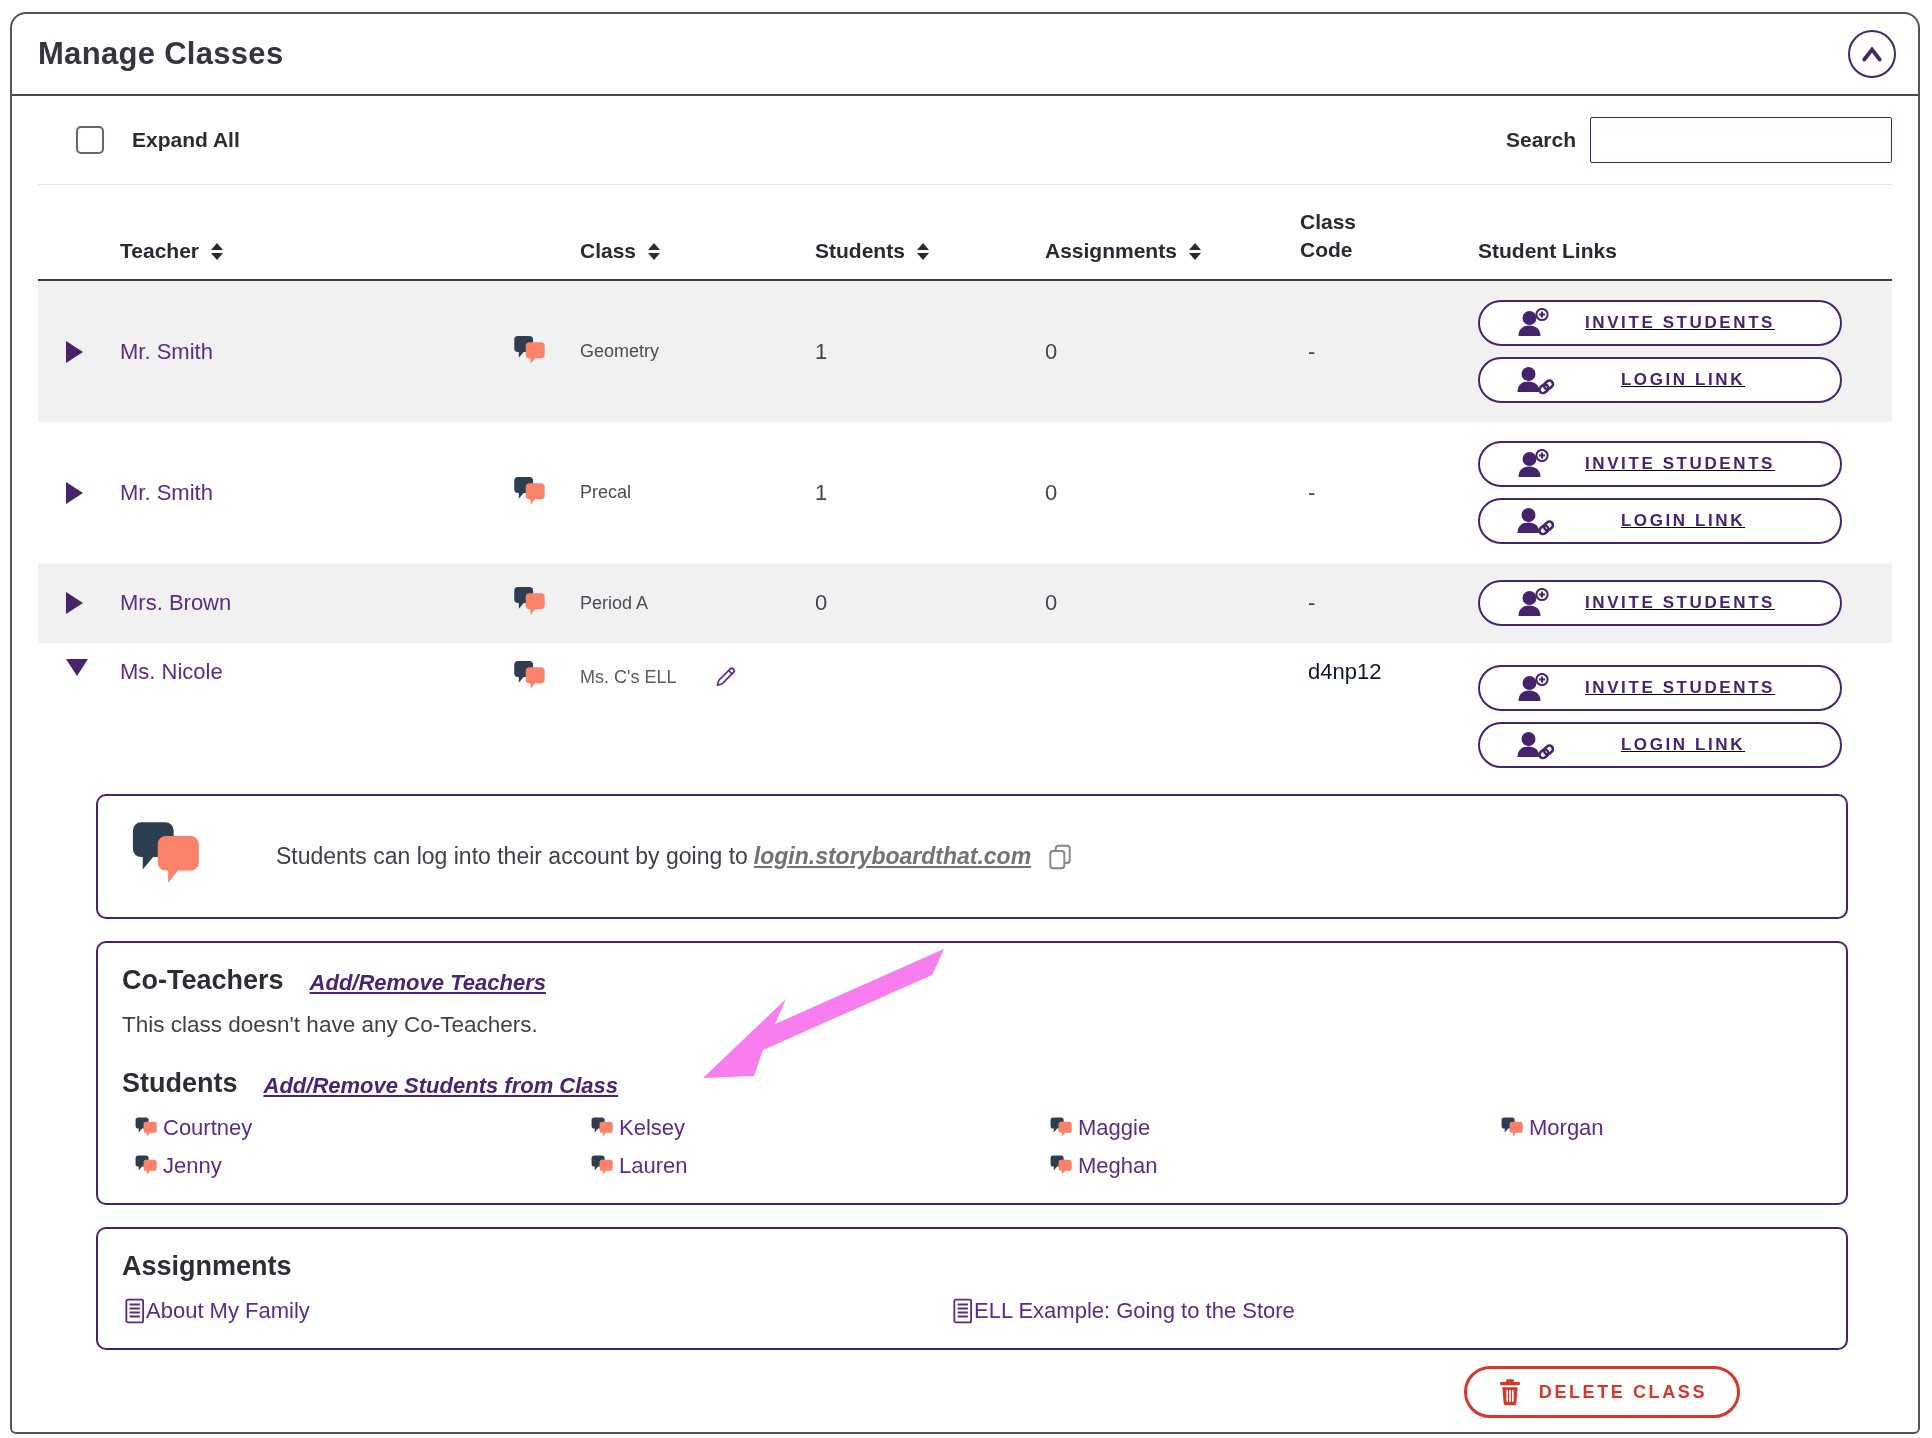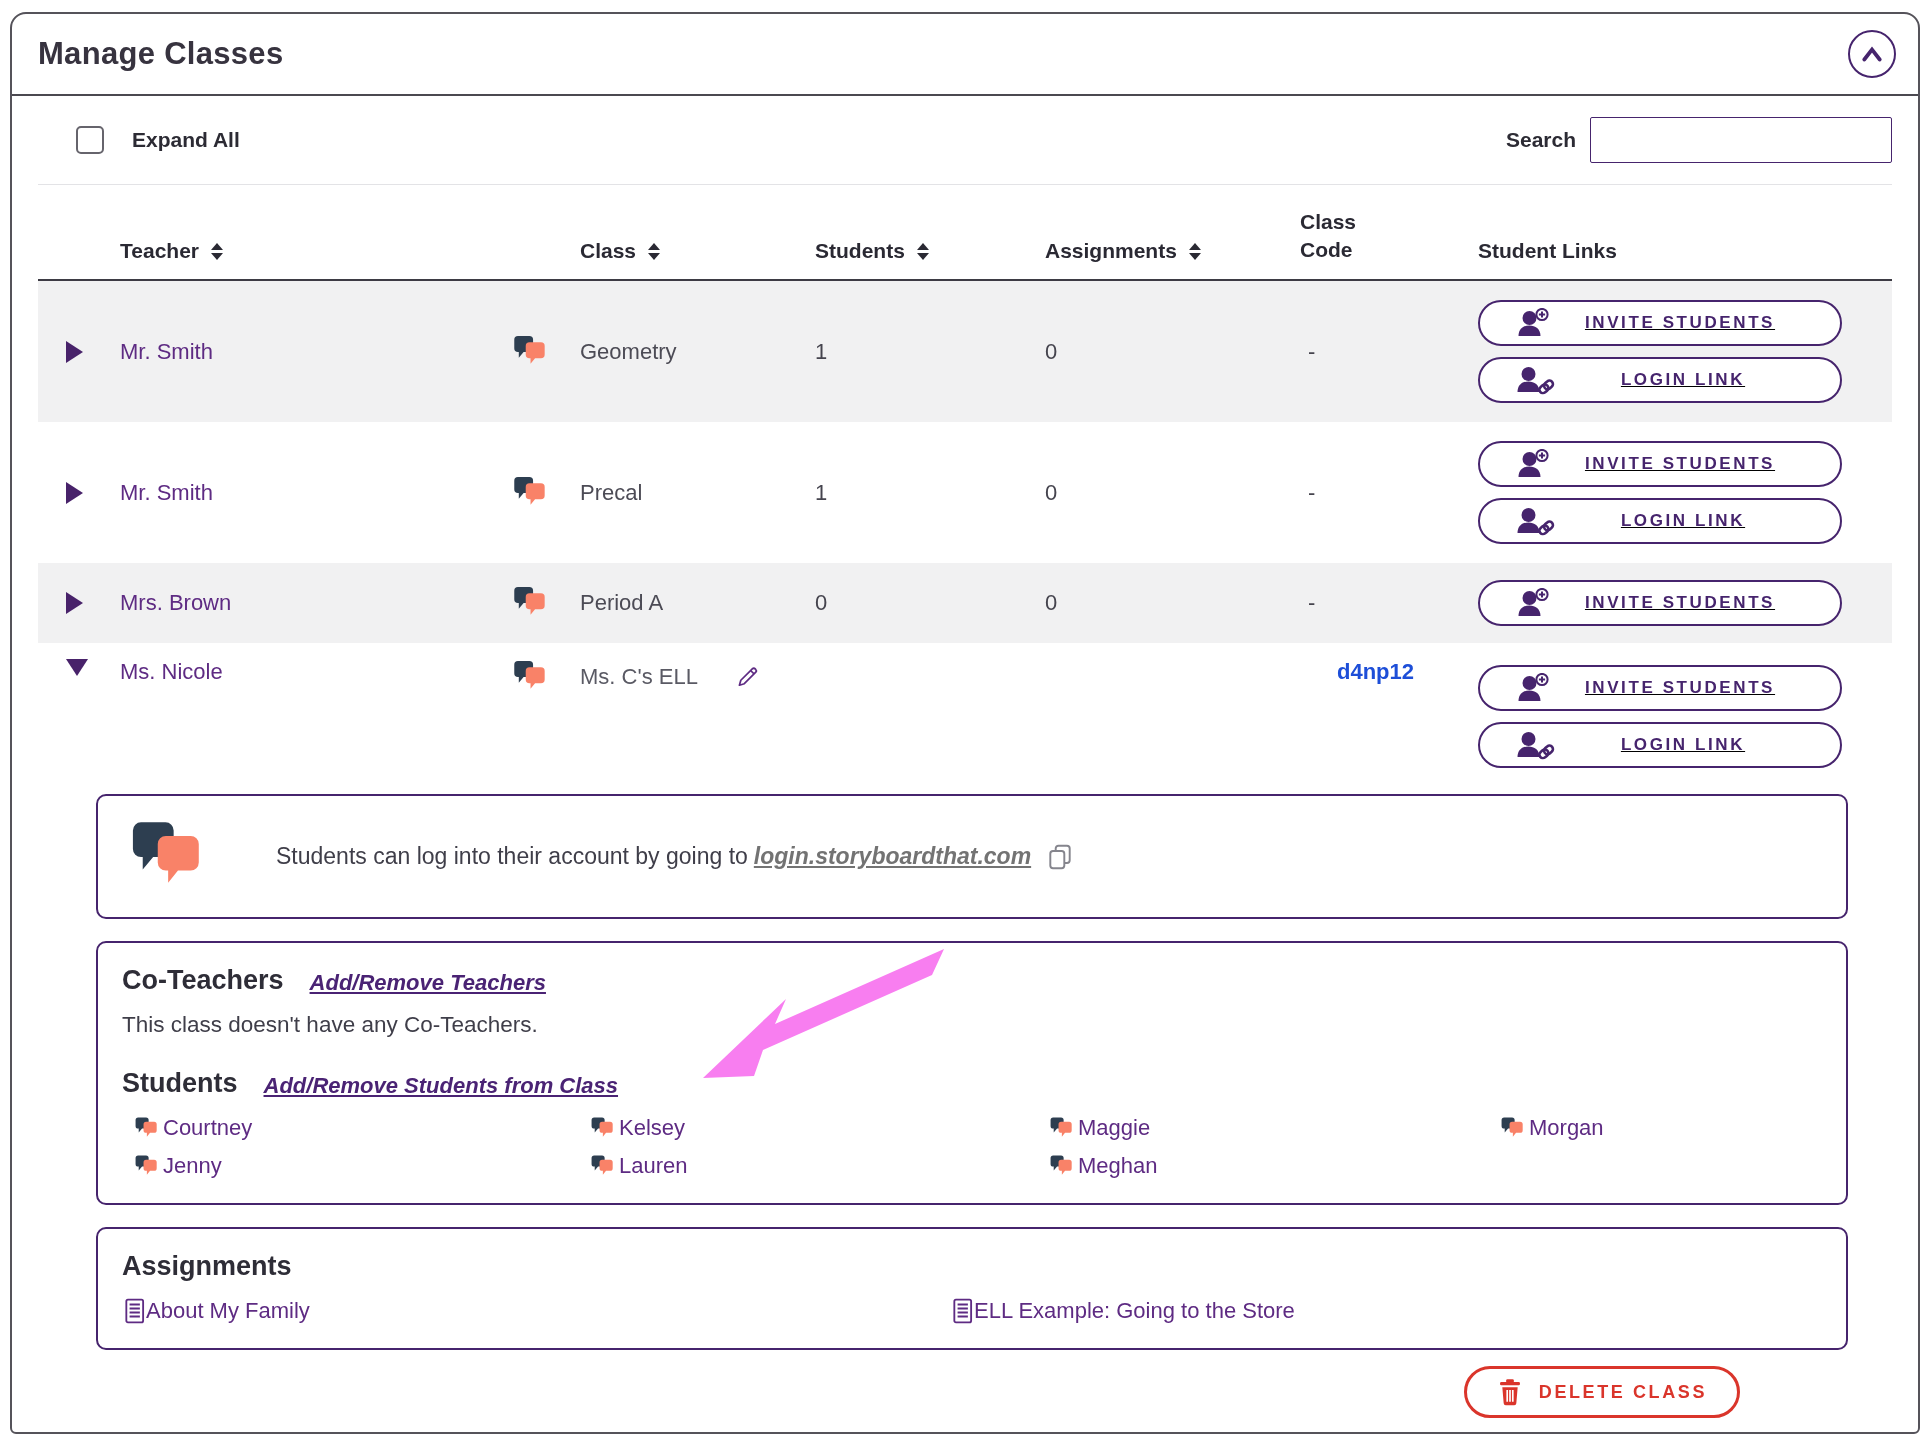--- a/index.html
+++ b/index.html
@@ -50,26 +50,26 @@
   .row.expanded-row { height:133px; align-items:start; padding-top:16px; }
   .row.expanded-row .btn-stack { margin-top:-6px; }
 
   .expander { display:flex; justify-content:flex-start; padding-left:28px; cursor:pointer; }
   .tri-right { width:0; height:0; border-top:11px solid transparent; border-bottom:11px solid transparent;
                border-left:17px solid #48226a; }
   .tri-down { width:0; height:0; border-left:11px solid transparent; border-right:11px solid transparent;
               border-top:17px solid #48226a; }
   .teacher { font-size:22px; color:#5e2b83; }
   .class-cell { display:flex; align-items:center; gap:32px; }
-  .class-name { font-size:22px; color:#4c4b55; }
+  .class-name { font-size:18px; color:#4c4b55; }
   .class-name.muted { color:#5a5a64; }
   .pencil { margin-left:4px; cursor:pointer; display:flex; }
   .num { font-size:22px; color:#45444e; }
   .code { font-size:22px; color:#45444e; padding-left:8px; }
-  .code.bold { font-weight:bold; color:#1d4ed8;margin-left:29px; }
+  .code.bold { font-weight:normal; color:#0f172a; }
 
   .btn-stack { display:flex; flex-direction:column; gap:11px; padding:12px 0;text-decoration:underline; }
   .pill-btn { width:364px; height:46px; background:#fff; border:2.5px solid #46246d; border-radius:25px;
               display:flex; align-items:center; cursor:pointer; padding:0 0 0 36px; }
   .pill-btn .lbl { flex:1; text-align:center; font-size:17px; font-weight:bold; letter-spacing:2.6px;
                    color:#46246d; padding-right:30px; }
 
   
   .boxes { padding:18px 70px 0 84px; }
   .info-box { border:2.5px solid #46246d; border-radius:10px; height:125px;

